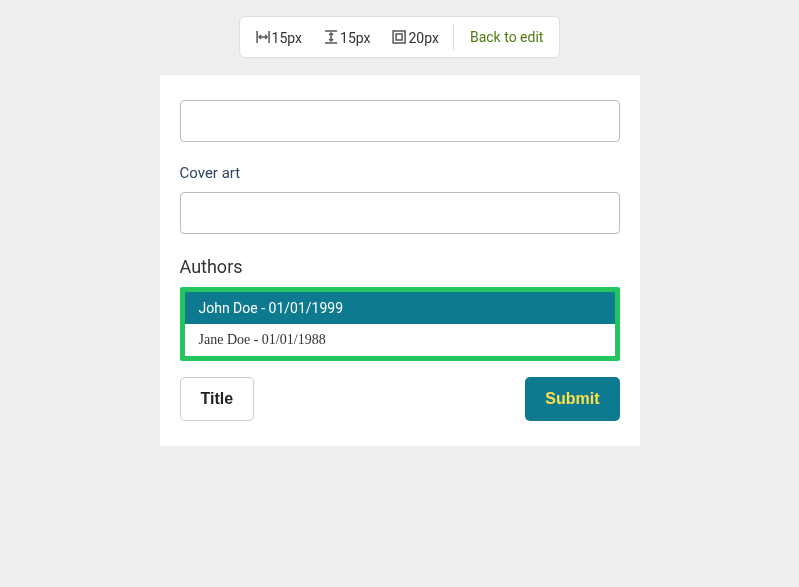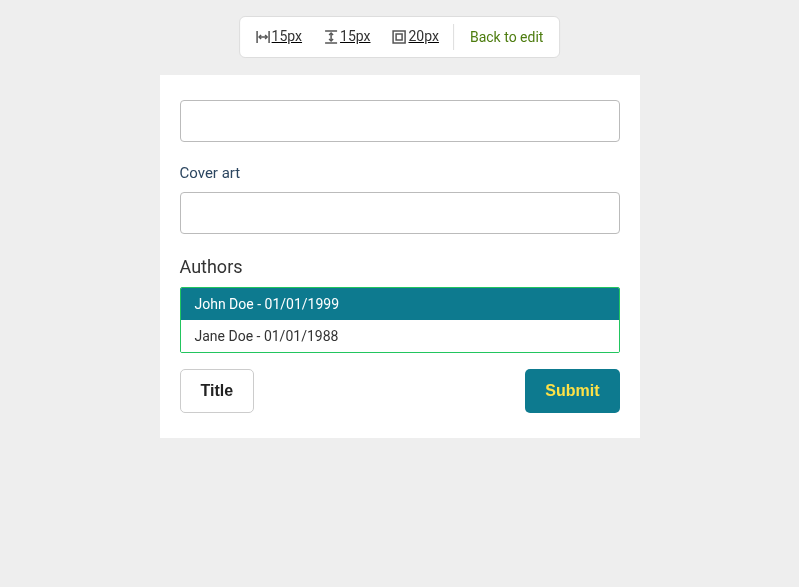--- a/index.html
+++ b/index.html
@@ -22,24 +22,23 @@
       background: #ffffff;
       border: 1px solid #ddd;
       border-radius: 6px;
       display: flex;
       align-items: center;
       height: 42px;
       padding: 0 4px;
     }
     .toolbar-group {
       display: flex;
-      align-items: flex-start;
+      align-items: flex-end;
       padding: 0 10px;
       gap: 0;
-      text-decoration: underline;
     }
     .toolbar-icon {
       width: 18px;
       height: 18px;
       display: flex;
       align-items: center;
       justify-content: center;
       color: #555;
     }
     .toolbar-value {
@@ -118,36 +117,37 @@
       position: absolute;
       left: 48px;
       top: 50%;
       transform: translateY(-50%);
       width: 1px;
       height: 20px;
       background: #333;
     }
     .dropdown {
       margin-top: 5px;
-      border: 1px solid #22c55e;
+      border: 5px solid #22c55e;
       border-radius: 2px;
       overflow: hidden;
     }
     .dropdown-item {
       padding: 8px 14px;
       font-size: 14px;
       cursor: pointer;
     }
     .dropdown-item.highlighted {
       background: #0d7a8f;
       color: #ffffff;
     }
     .dropdown-item:not(.highlighted) {
       background: #ffffff;
       color: #333;
+      font-family: Liberation Serif, serif;
     }
     .button-row {
       display: flex;
       justify-content: space-between;
       margin-top: 16px;
     }
     .btn {
       height: 44px;
       padding: 0 20px;
       border-radius: 5px;

